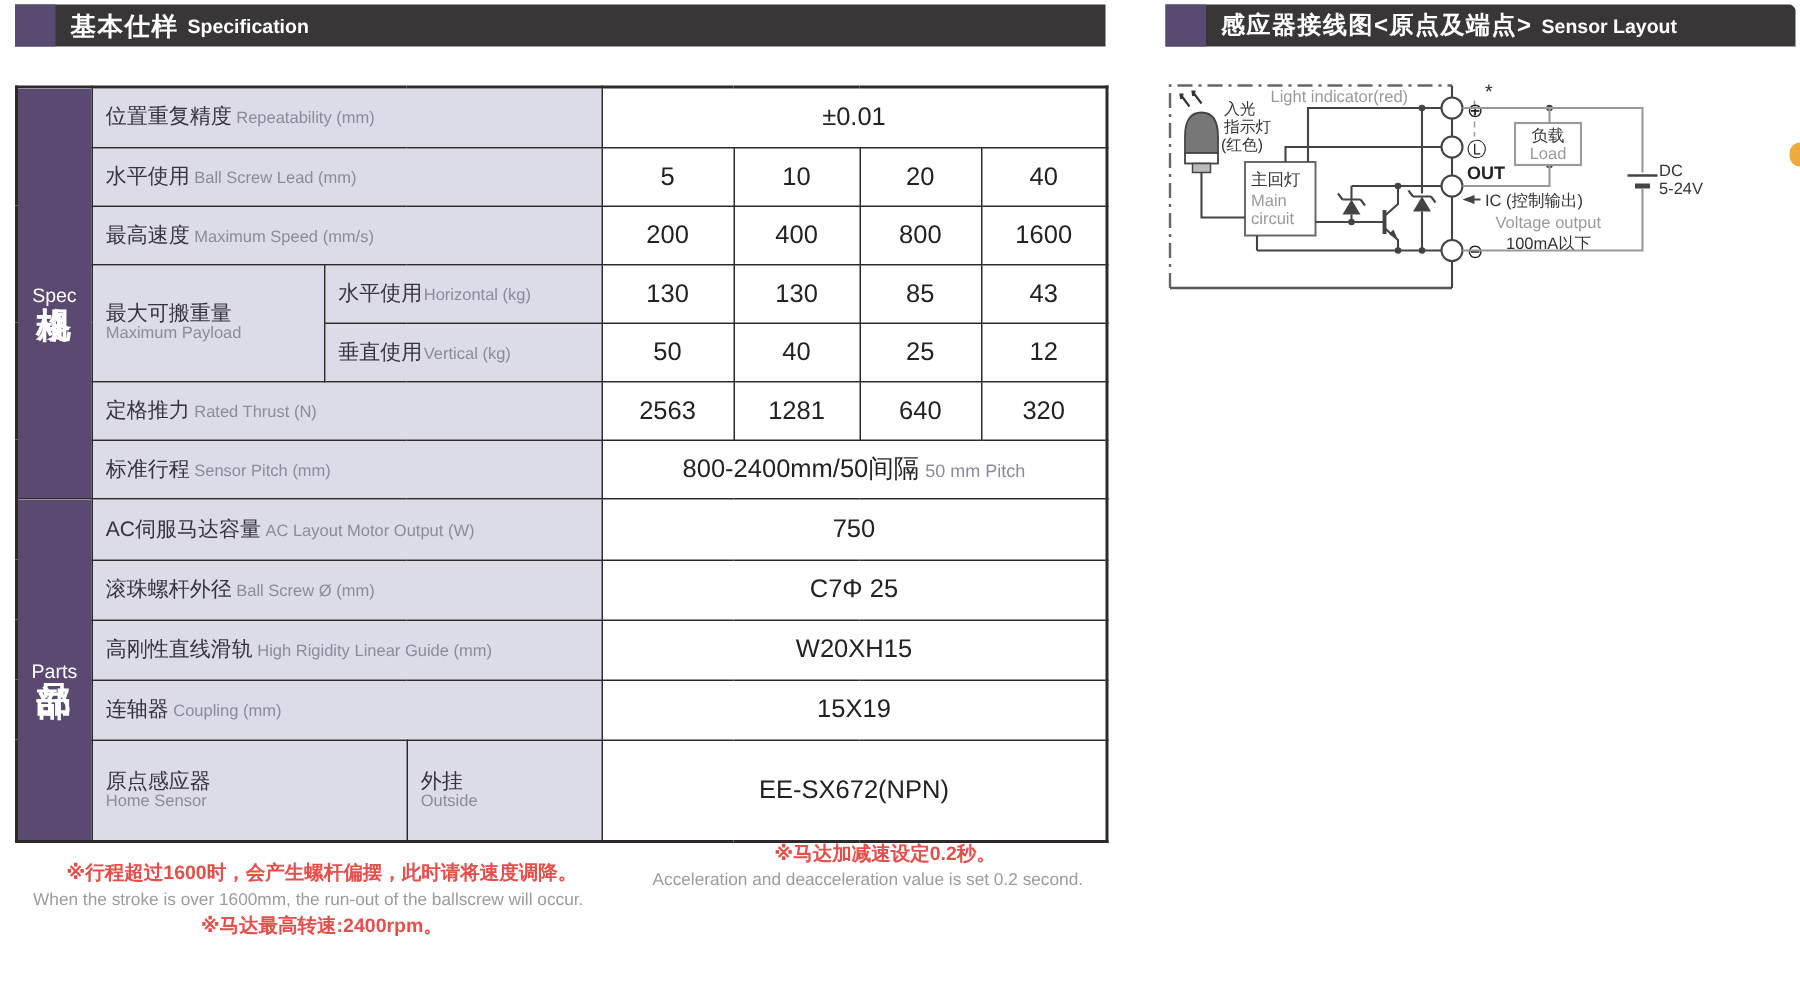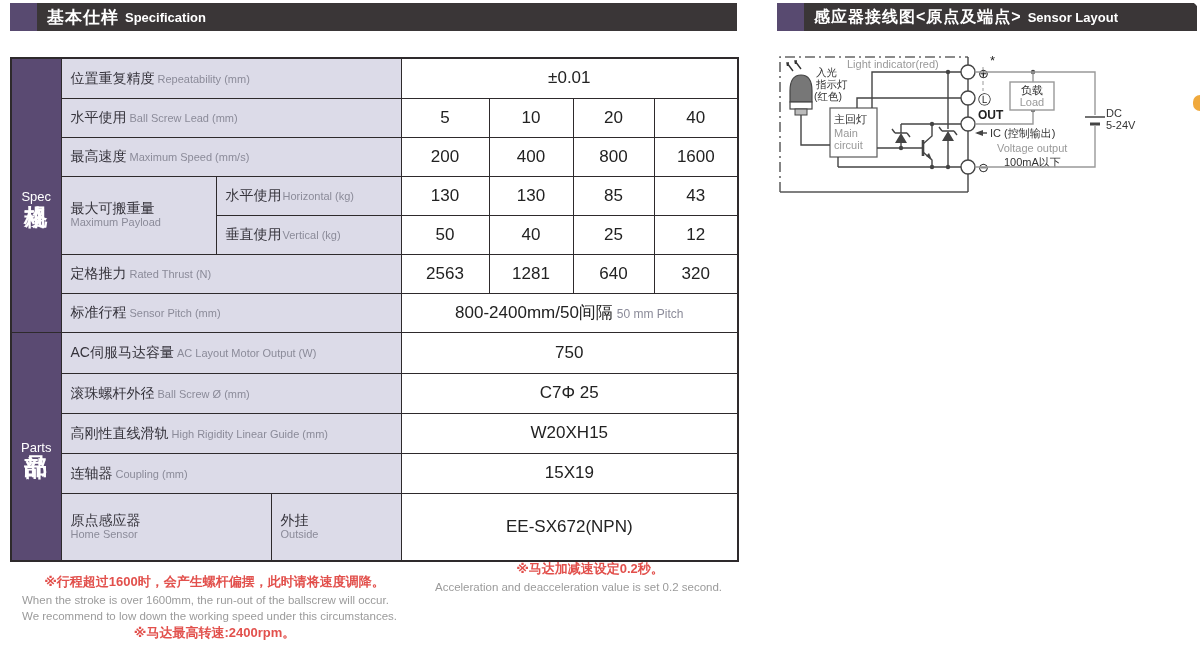--- a/index.html
+++ b/index.html
@@ -183,21 +183,20 @@
         </td>
         <td class="value" colspan="4">EE-SX672(NPN)</td>
       </tr>
     </tbody>
       </table>
   </div>
 
   <div class="notes-left">
     <div class="note-red">※行程超过1600时，会产生螺杆偏摆，此时请将速度调降。</div>
     <div class="note-gray">When the stroke is over 1600mm, the run-out of the ballscrew will occur.</div>
-    <div class="note-gray">We recommend to low down the working speed under this circumstances.</div>
     <div class="note-red">※马达最高转速:2400rpm。</div>
   </div>
 
   <div class="notes-right">
     <div class="note-red">※马达加减速设定0.2秒。</div>
     <div class="note-gray">Acceleration and deacceleration value is set 0.2 second.</div>
   </div>
 
   <svg class="diagram" viewBox="0 0 425 162">
 

